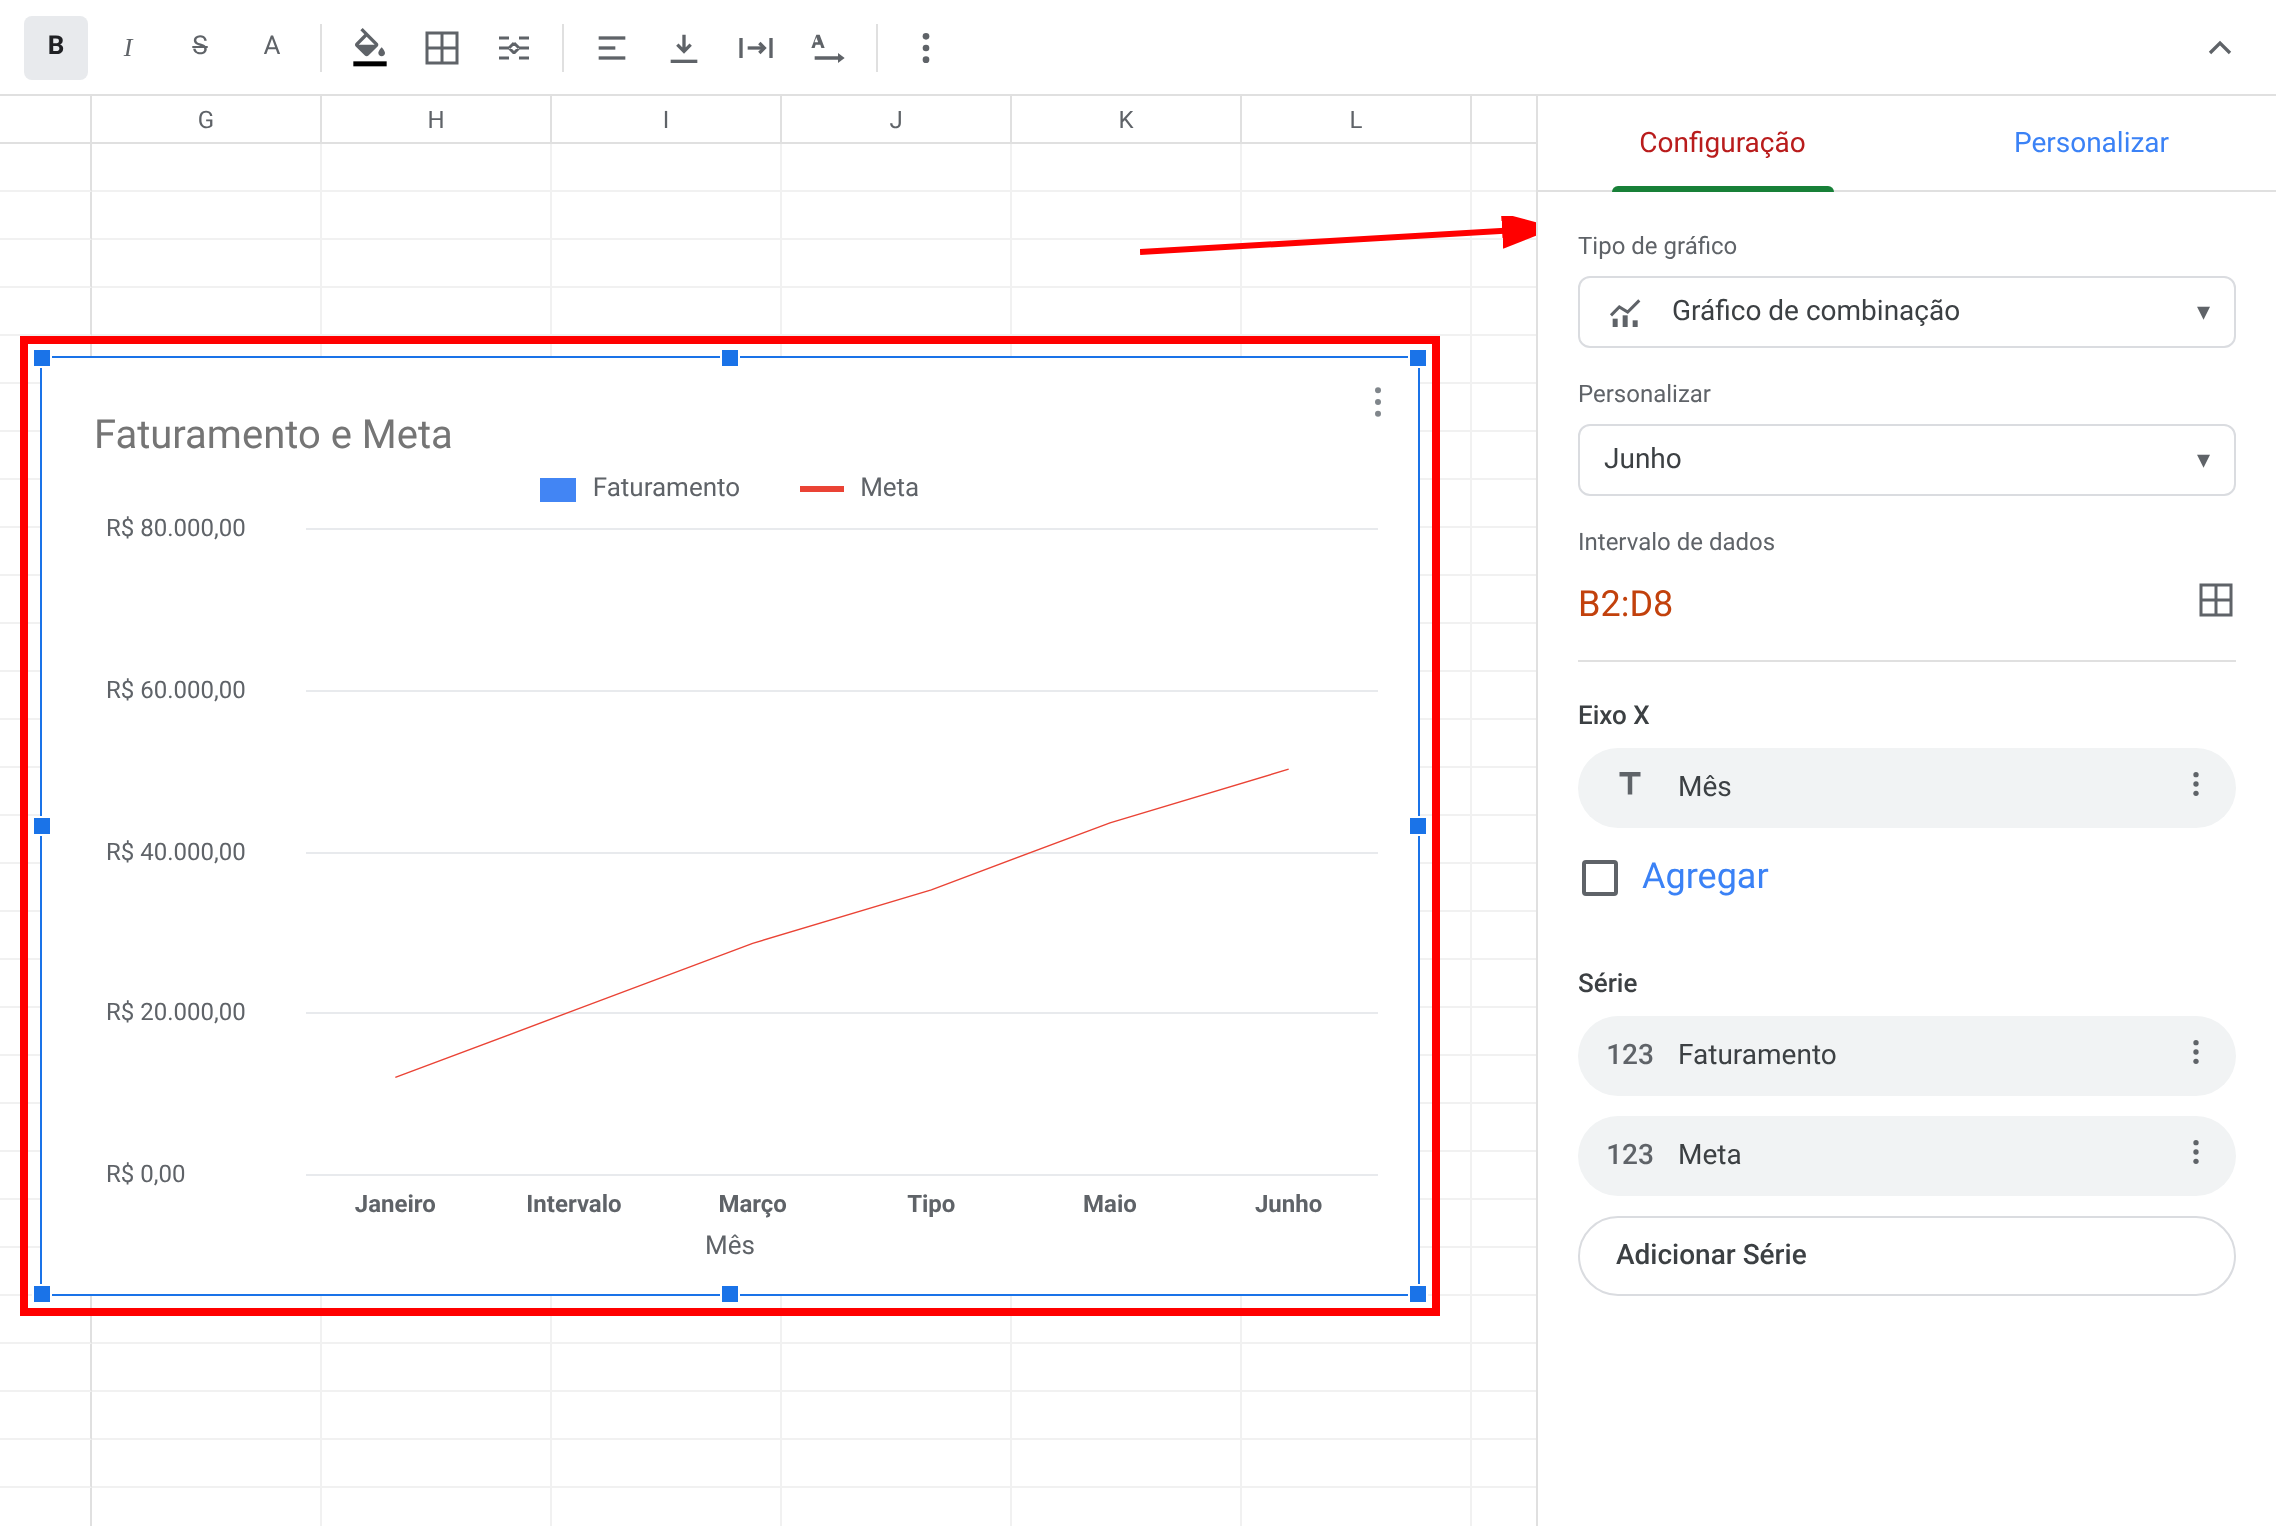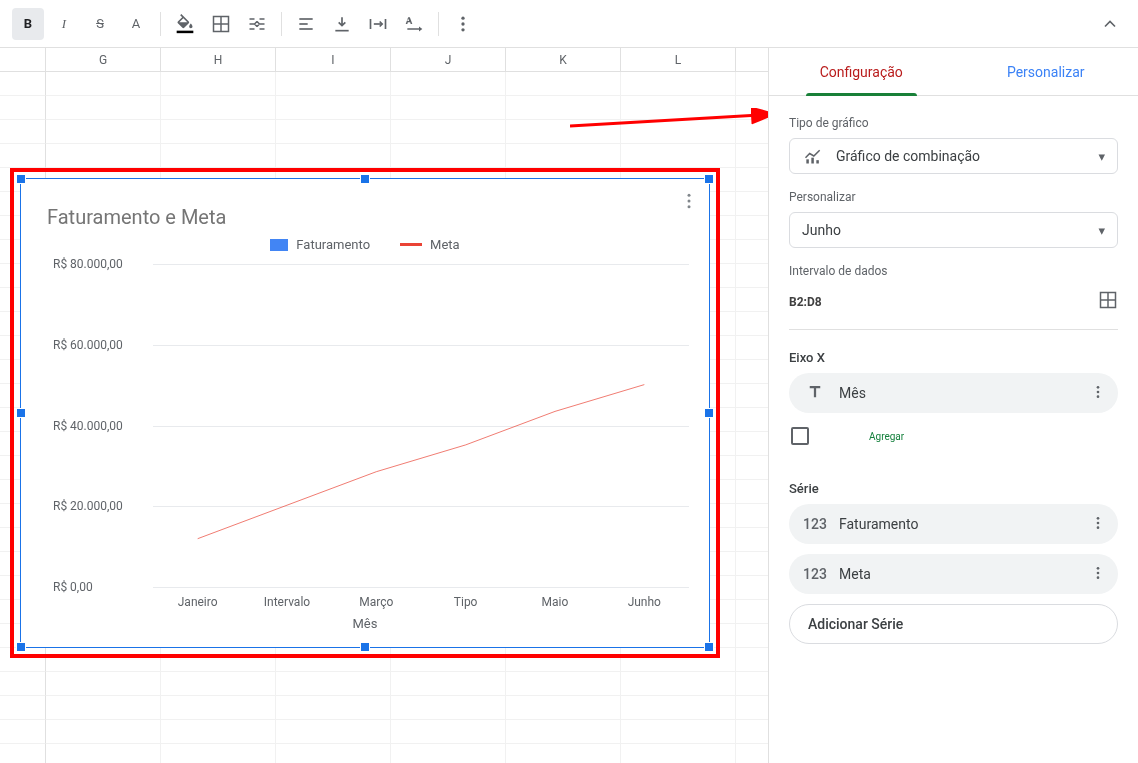--- a/index.html
+++ b/index.html
@@ -43,21 +43,21 @@
   .legend-sq { width: 18px; height: 12px; background: #4285f4; }
   .legend-ln { width: 22px; height: 3px; background: #ea4335; }
 
   .chart-plot { position: absolute; left: 32px; right: 20px; top: 85px; bottom: 60px; }
   .y-label { position: absolute; left: 0; font-size: 12px; color: #5f6368; white-space: nowrap; transform: translateY(-50%); }
   .gridline { position: absolute; left: 100px; right: 0; height: 1px; background: #e8eaed; }
   .plot-inner { position: absolute; left: 100px; right: 0; top: 0; bottom: 0; }
   .bars { position: absolute; inset: 0; display: flex; align-items: flex-end; }
   .bar-slot { flex: 1; display: flex; justify-content: center; align-items: flex-end; position: relative; }
   .bar { width: 40px; background: #4285f4; }
-  .x-label { position: absolute; top: calc(100% + 8px); left: 50%; transform: translateX(-50%); font-size: 12px; color: #5f6368; white-space: nowrap; }
+  .x-label { position: absolute; top: calc(100% + 8px); left: 50%; transform: translateX(-50%); font-size: 12px; color: #5f6368; white-space: nowrap; font-weight: bold; }
   .line-svg { position: absolute; inset: 0; pointer-events: none; }
   .xaxis-title { position: absolute; bottom: 16px; left: 50%; transform: translateX(-50%); font-size: 13px; color: #5f6368; }
 
   
   .annotation-arrow { position: absolute; left: 570px; top: 60px; z-index: 20; }
 
   
   .sidepanel { width: 370px; border-left: 1px solid #e0e0e0; display: flex; flex-direction: column; background: #fff; }
   .panel-header { display: flex; align-items: center; height: 56px; padding: 0 16px 0 20px; gap: 16px; border-bottom: 1px solid #e0e0e0; }
   .panel-h-icon { color: #188038; }
@@ -75,30 +75,30 @@
 
   .section-label { font-size: 12px; color: #5f6368; margin-bottom: 8px; margin-top: 4px; }
   .section-label.strong { color: #3c4043; font-weight: 500; font-size: 13px; margin-top: 20px; }
 
   .dropdown { border: 1px solid #dadce0; border-radius: 6px; height: 36px; display: flex; align-items: center; padding: 0 12px; gap: 12px; cursor: pointer; margin-bottom: 16px; }
   .dropdown .icon-slot { color: #5f6368; width: 22px; display: flex; justify-content: center; }
   .dropdown .dd-label { flex: 1; font-size: 14px; color: #3c4043; }
   .dropdown .caret { color: #5f6368; }
 
   .data-range-row { display: flex; align-items: center; justify-content: space-between; padding: 4px 0 16px 0; border-bottom: 1px solid #e0e0e0; }
-  .data-range-val { font-size: 12px; color: #404040; font-weight: bold; }
+  .data-range-val { font-size: 18px; color: #c2410c; }
 
   .pill { background: #f1f3f4; border-radius: 20px; height: 40px; display: flex; align-items: center; padding: 0 8px 0 14px; gap: 12px; margin-bottom: 10px; cursor: pointer; }
   .pill .pill-icon { color: #5f6368; font-size: 14px; font-weight: 500; width: 24px; text-align: center; }
   .pill .pill-label { flex: 1; font-size: 14px; color: #3c4043; }
   .pill .pill-menu { color: #5f6368; padding: 4px; }
 
   .checkbox-row { display: flex; align-items: center; gap: 12px; padding: 4px 2px 16px 2px; }
   .checkbox { width: 18px; height: 18px; border: 2px solid #5f6368; border-radius: 2px; }
-  .checkbox-label { font-size: 10px; color: #15803d; margin-left: 48px; }
+  .checkbox-label { font-size: 18px; color: #3b82f6; }
 
   .add-series { border: 1px solid #dadce0; border-radius: 20px; height: 40px; display: flex; align-items: center; padding: 0 18px; font-size: 14px; font-weight: 500; color: #3c4043; cursor: pointer; }
 
   .icon16 { width: 16px; height: 16px; }
   .icon20 { width: 20px; height: 20px; }
 </style>
 </head>
 <body>
 
 <div class="toolbar">

